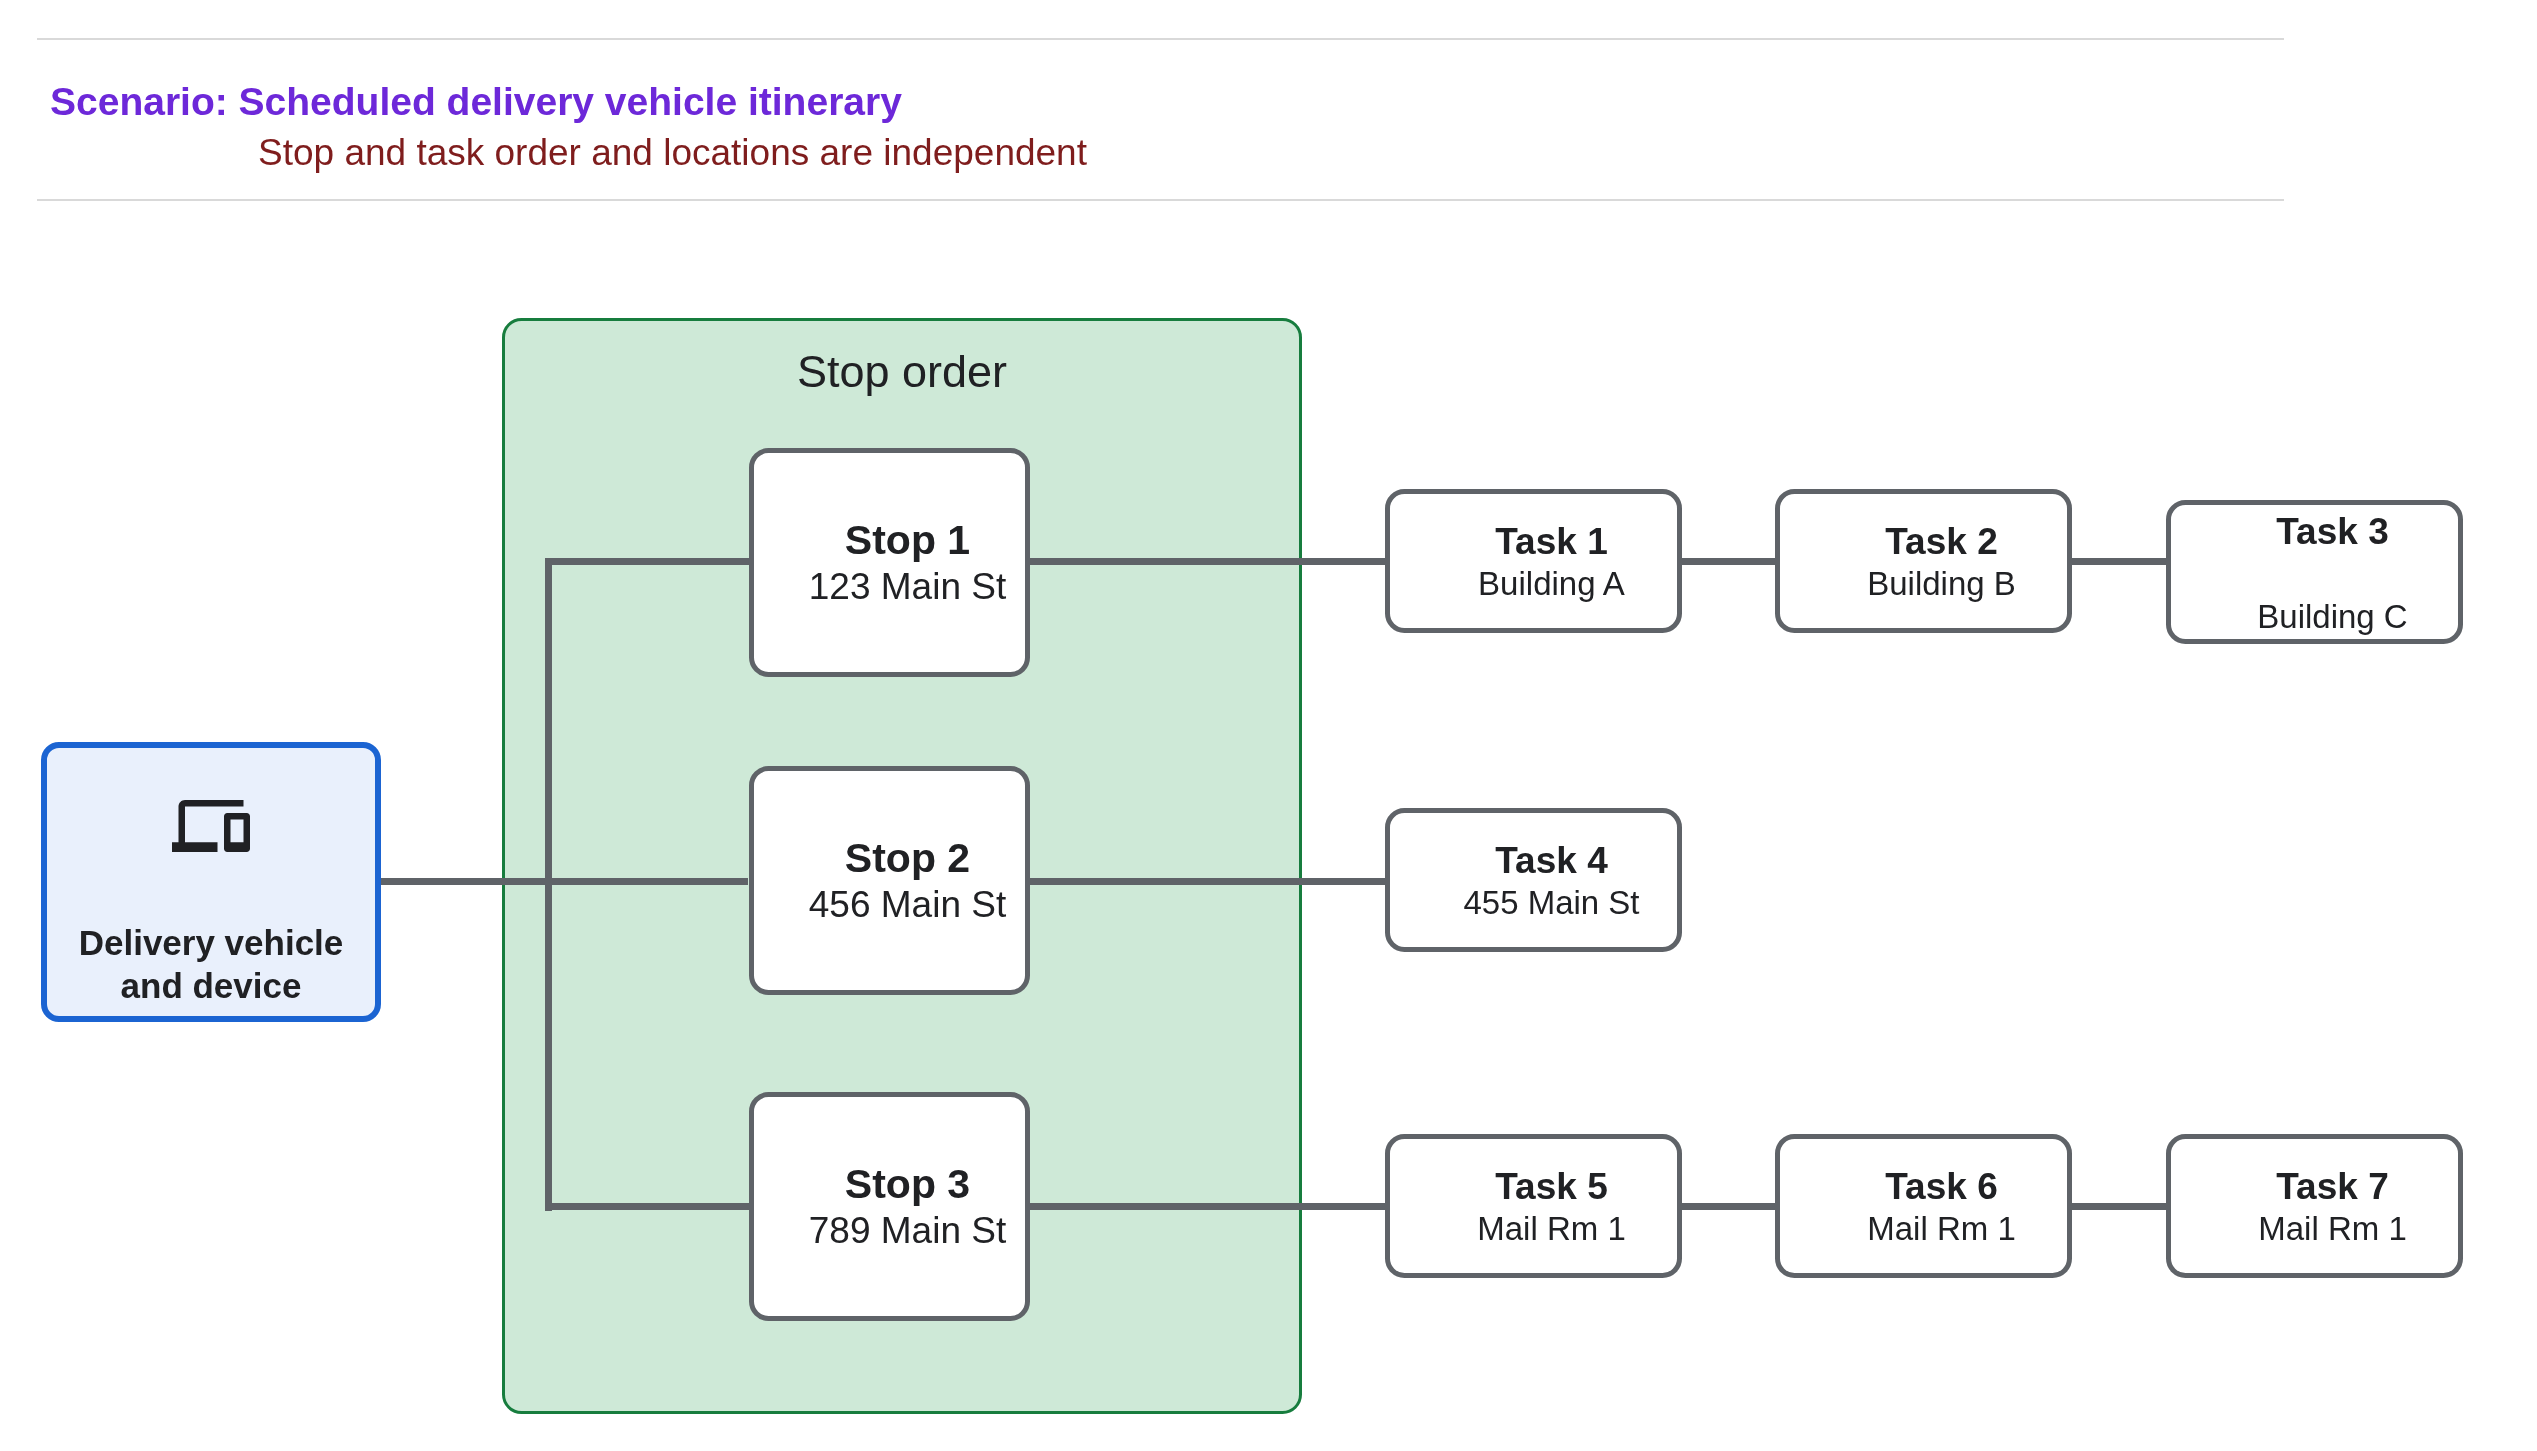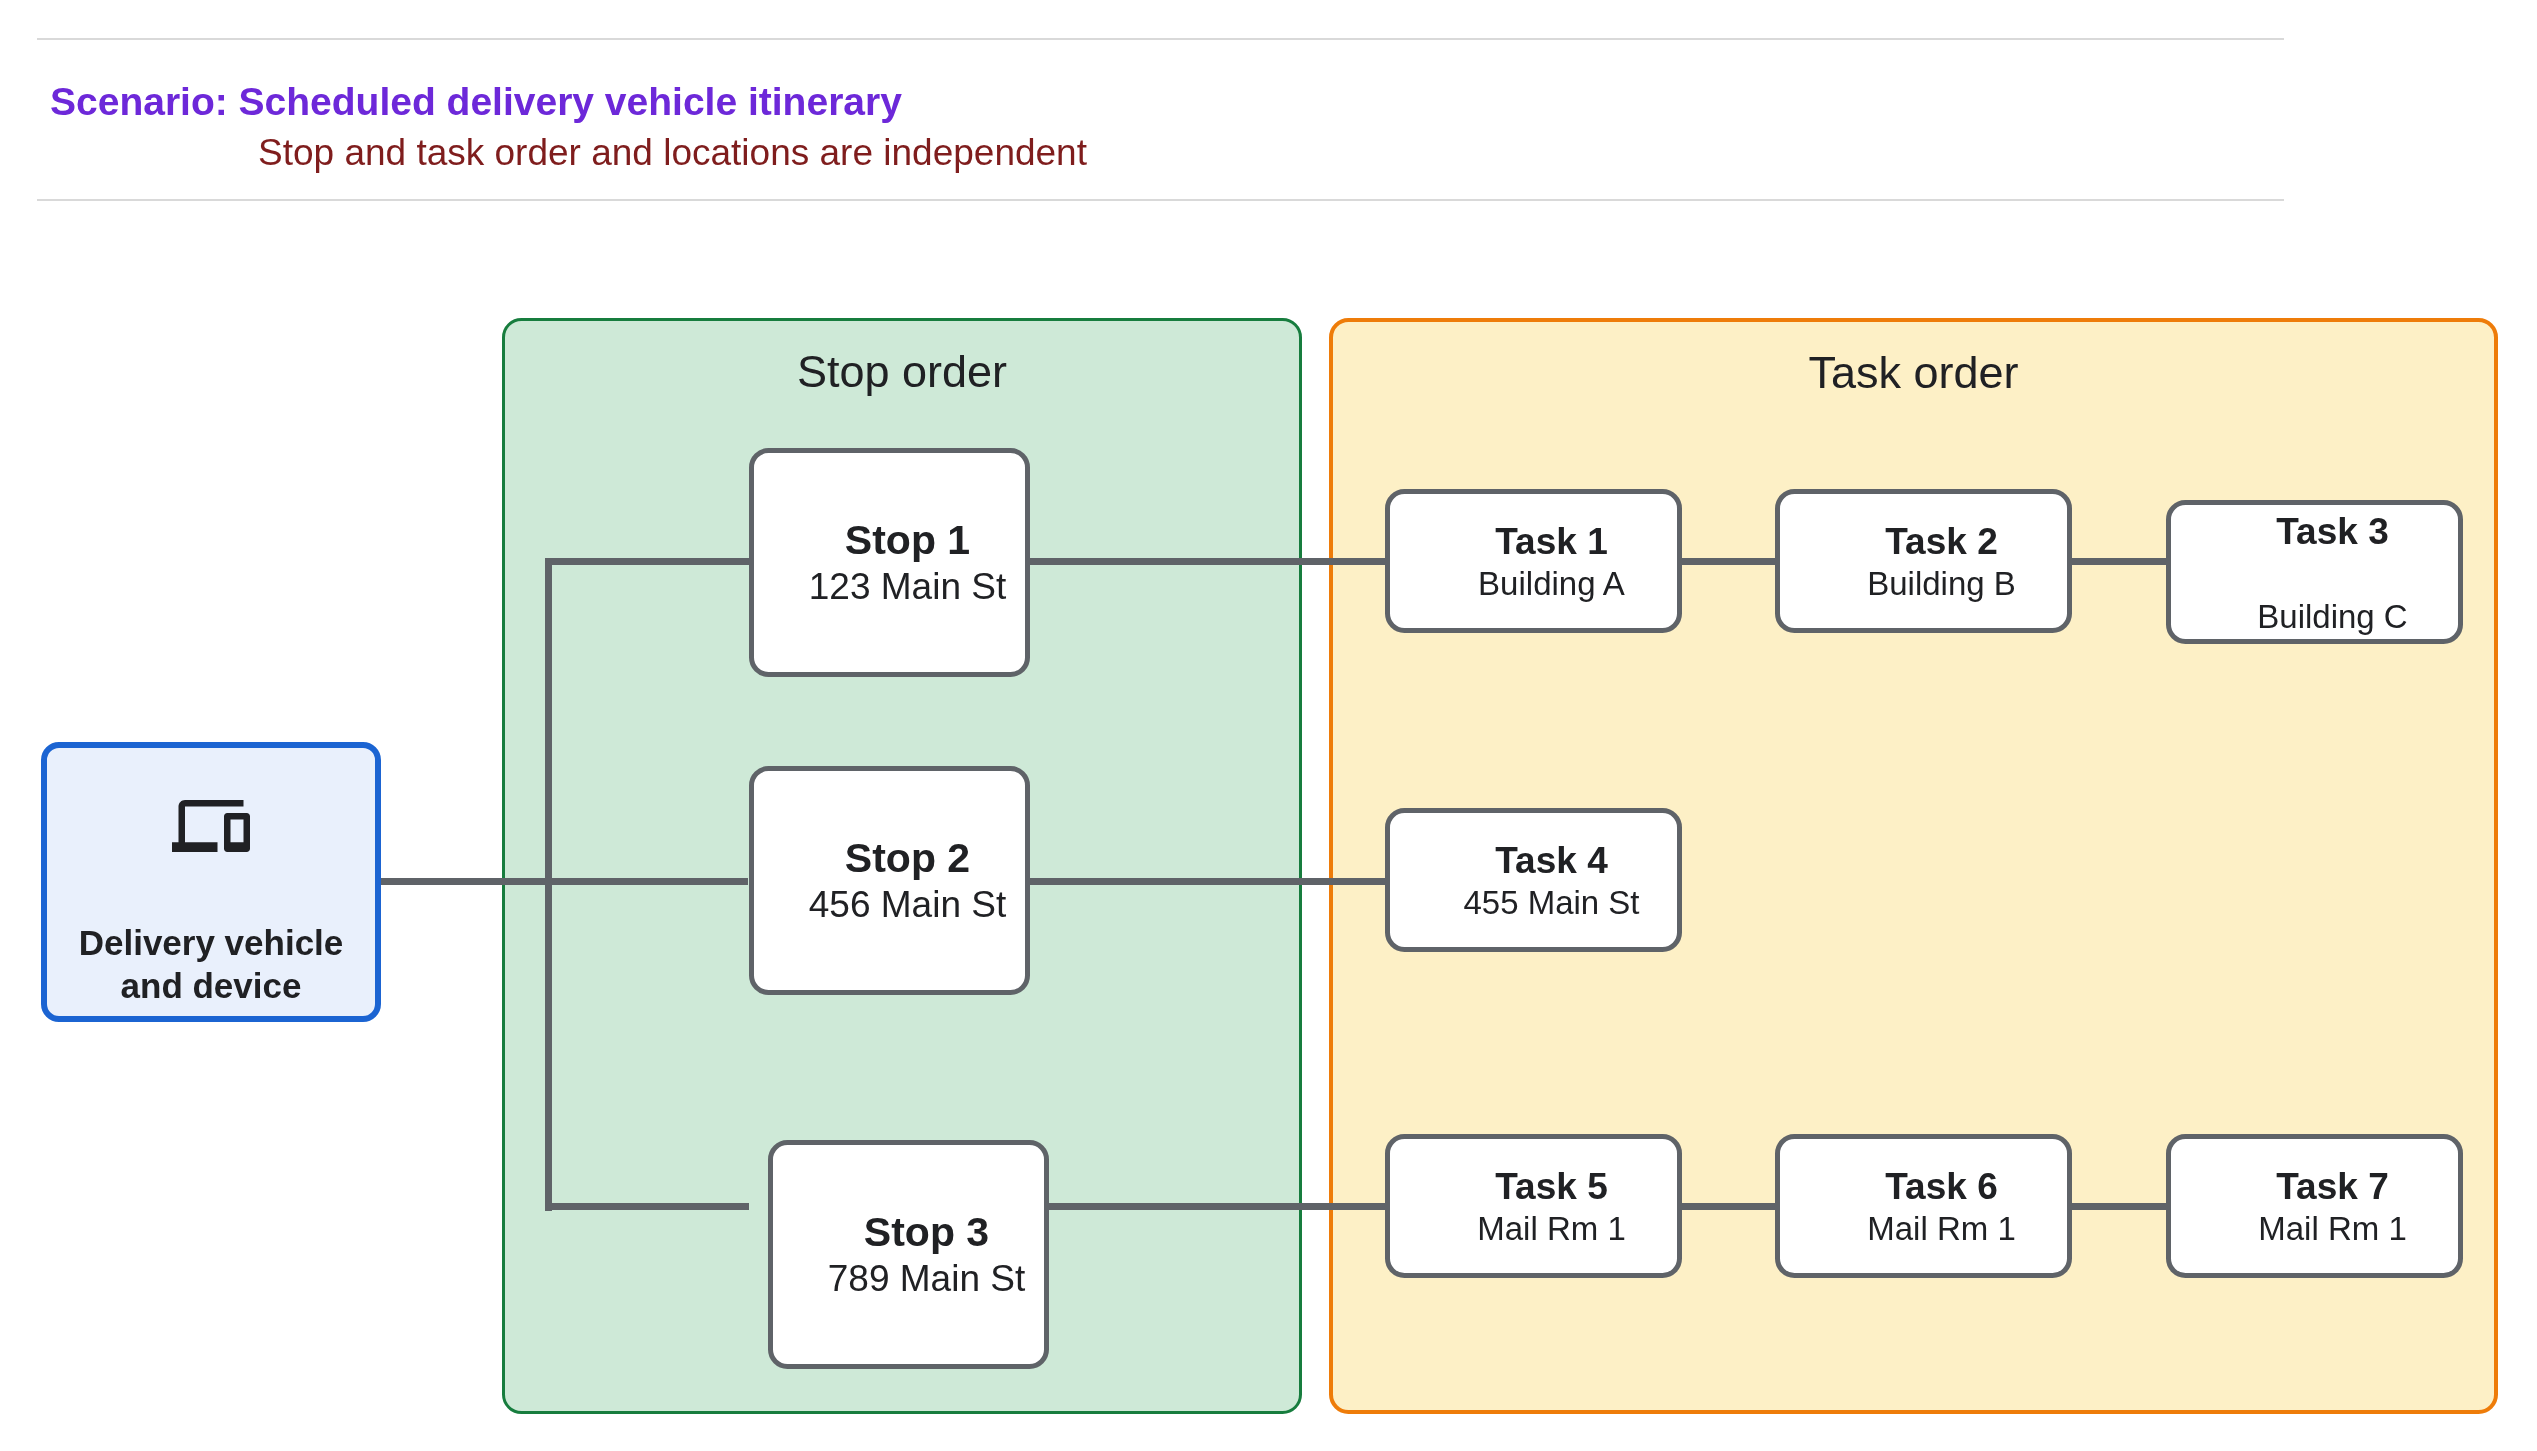--- a/index.html
+++ b/index.html
@@ -140,23 +140,20 @@
 <div class="canvas">
 
   <div class="rule rule-top"></div>
   <div class="heading">Scenario: Scheduled delivery vehicle itinerary</div>
   <div class="subheading">Stop and task order and locations are independent</div>
   <div class="rule rule-bottom"></div>
 
   <div class="group stop-group">
     <div class="group-title">Stop order</div>
   </div>
-  <div class="group task-group">
-    <div class="group-title">Task order</div>
-  </div>
 
   <div class="line" style="left:381px;  top:878px;  width:367px; height:6.8px;"></div>
   <div class="line" style="left:545px;  top:558px;  width:6.8px;   height:653px;"></div>
   <div class="line" style="left:545px;  top:558px;  width:204px; height:6.8px;"></div>
   <div class="line" style="left:545px;  top:1203px; width:204px; height:6.8px;"></div>
   <div class="line" style="left:1030px; top:558px;  width:355px; height:6.8px;"></div>
   <div class="line" style="left:1030px; top:878px;  width:355px; height:6.8px;"></div>
   <div class="line" style="left:1030px; top:1203px; width:355px; height:6.8px;"></div>
   <div class="line" style="left:1681px; top:558px;  width:94px;  height:6.8px;"></div>
   <div class="line" style="left:2072px; top:558px;  width:94px;  height:6.8px;"></div>
@@ -176,21 +173,21 @@
   </div>
 
   <div class="node stop-node" style="top:448px;">
     <div class="node-title">Stop 1</div>
     <div class="node-sub">123 Main St</div>
   </div>
   <div class="node stop-node" style="top:766px;">
     <div class="node-title">Stop 2</div>
     <div class="node-sub">456 Main St</div>
   </div>
-  <div class="node stop-node" style="top:1140px;margin-left:19px;">
+  <div class="node stop-node" style="top:1092px;">
     <div class="node-title">Stop 3</div>
     <div class="node-sub">789 Main St</div>
   </div>
 
   <div class="node task-node" style="left:1385px; top:489px;">
     <div class="node-title">Task 1</div>
     <div class="node-sub">Building A</div>
   </div>
   <div class="node task-node" style="left:1775px; top:489px;">
     <div class="node-title">Task 2</div>

